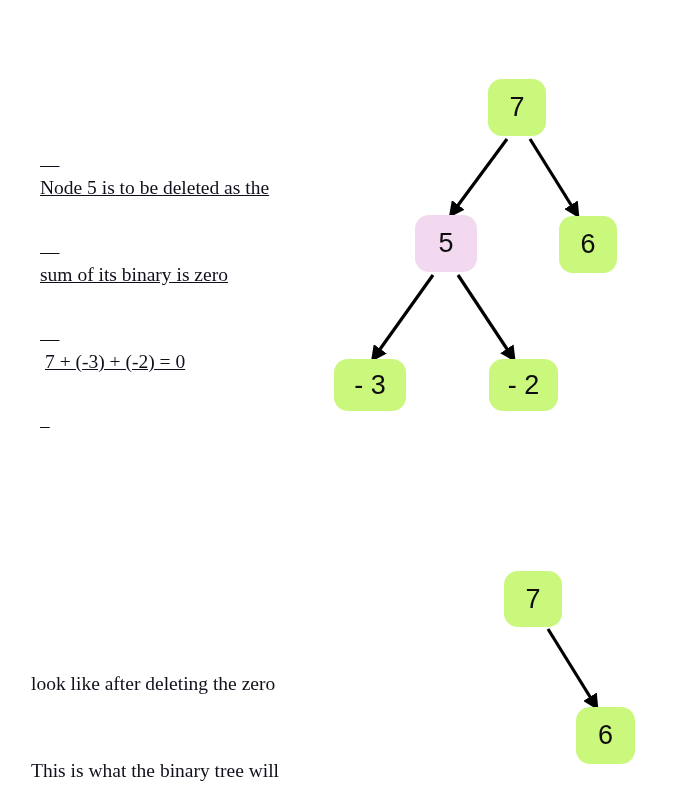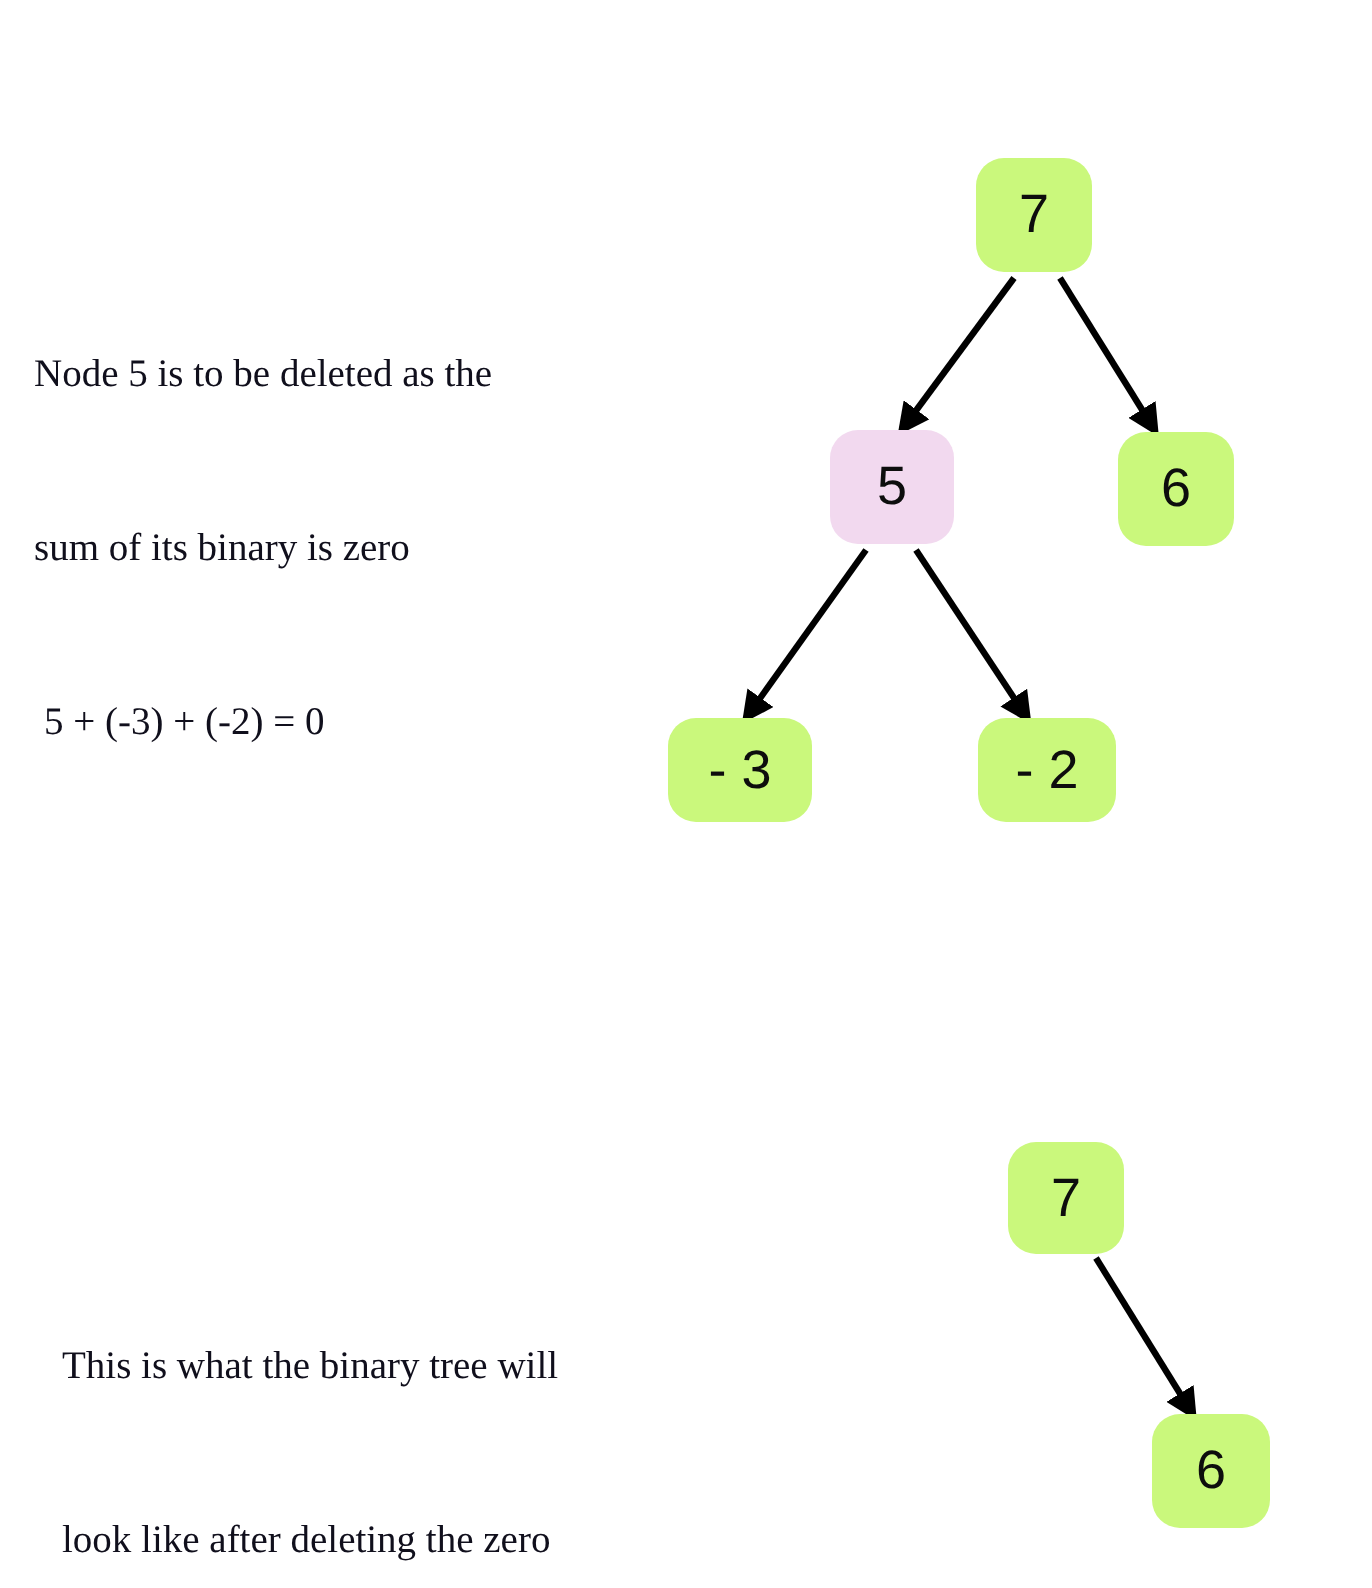--- a/index.html
+++ b/index.html
@@ -66,29 +66,29 @@
 
     <line x1="530" y1="139" x2="573" y2="208" stroke="#000000" stroke-width="3.2" marker-end="url(#arrowhead)"></line>
 
     <line x1="433" y1="275" x2="378" y2="352" stroke="#000000" stroke-width="3.2" marker-end="url(#arrowhead)"></line>
 
     <line x1="458" y1="275" x2="509" y2="352" stroke="#000000" stroke-width="3.2" marker-end="url(#arrowhead)"></line>
 
     <line x1="548" y1="629" x2="592" y2="700" stroke="#000000" stroke-width="3.2" marker-end="url(#arrowhead)"></line>
   </svg>
 
-  <div class="caption" style="left:17px; top:115px;">
+  <div class="caption" style="left:40px; top:115px;text-decoration:underline;">
     <span class="line">Node 5 is to be deleted as the</span>
     <span class="line">sum of its binary is zero</span>
-    <span class="line indent">5 + (-3) + (-2) = 0</span>
+    <span class="line indent">7 + (-3) + (-2) = 0</span>
   </div>
 
   <div class="caption" style="left:31px; top:611px;">
+    <span class="line">look like after deleting the zero</span>
     <span class="line">This is what the binary tree will</span>
-    <span class="line">look like after deleting the zero</span>
     
   </div>
 
   <div class="node green" style="left:488px; top:79px; width:58px; height:57px;">7</div>
 
   <div class="node pink" style="left:415px; top:215px; width:62px; height:57px;">5</div>
 
   <div class="node green" style="left:559px; top:216px; width:58px; height:57px;">6</div>
 
   <div class="node green" style="left:334px; top:359px; width:72px; height:52px;">- 3</div>

